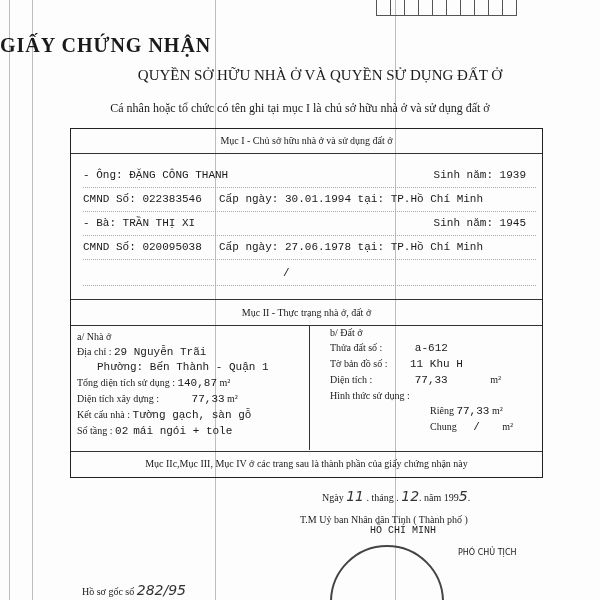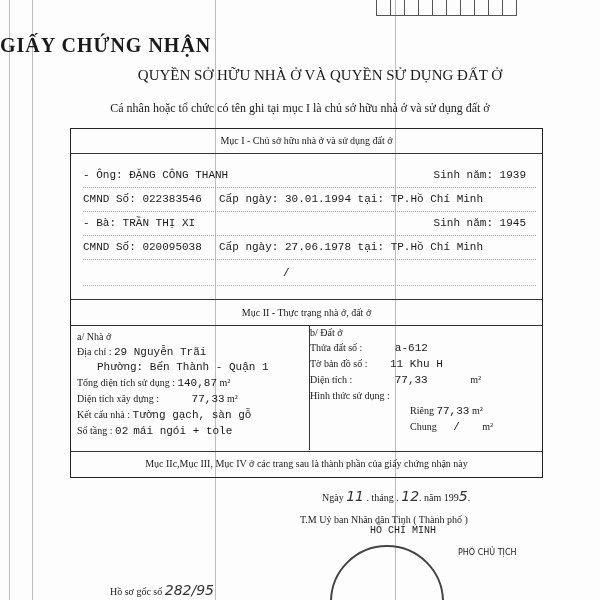--- a/index.html
+++ b/index.html
@@ -13,26 +13,26 @@
            font-size:20px; letter-spacing:1px; }
   .subtitle { position:absolute; top:67px; left:0; width:600px; text-align:center; font-size:15px;padding-left:20px; }
   .intro { position:absolute; top:101px; left:0; width:600px; text-align:center; font-size:12px; }
   .frame { position:absolute; left:70px; top:128px; width:473px; height:350px; border:1.5px solid #222; box-sizing:border-box; }
   .hrow { position:absolute; left:0; width:100%; border-bottom:1.5px solid #333; text-align:center; font-size:10px; }
   .mono { font-family:"Liberation Mono", monospace; font-size:11px; }
   .line { position:absolute; left:12px; right:6px; height:18px; border-bottom:1px dotted #aaa; font-size:11px; }
   .line .r { position:absolute; right:10px; top:0; }
   .line .mid { position:absolute; left:136px; top:0; }
   .colA { position:absolute; left:6px; top:200px; width:230px; font-size:10px; line-height:15px; }
-  .colB { position:absolute; left:238px; top:196px; width:228px; height:125px; border-left:1.5px solid #333; font-size:10px; line-height:15px; padding-left:0; box-sizing:border-box; }
+  .colB { position:absolute; left:238px; top:196px; width:228px; height:125px; border-left:1.5px solid #333; font-size:10px; line-height:15px; padding-left:20px; box-sizing:border-box; }
   .val { font-family:"Liberation Mono", monospace; font-size:11px; }
   .footer { position:absolute; bottom:0; left:0; width:100%; height:25px; border-top:1.5px solid #333; text-align:center; font-size:10px; line-height:24px;margin-top:6px; }
   .sign { position:absolute; left:300px; top:488px; width:300px; font-size:10px; }
   .stamp { position:absolute; left:330px; top:545px; width:110px; height:110px; border-radius:50%; border:2px solid #444; }
-  .hoso { position:absolute; left:110px; top:582px; font-size:10px; }
+  .hoso { position:absolute; left:82px; top:582px; font-size:10px; }
   .hand { font-family:"DejaVu Sans", sans-serif; font-style:italic; font-size:14px; color:#333; }
 </style>
 </head>
 <body>
 
 <div class="vline" style="left:9px"></div>
 <div class="vline" style="left:32px"></div>
 <div class="vline" style="left:215px"></div>
 <div class="vline" style="left:395px"></div>
 

